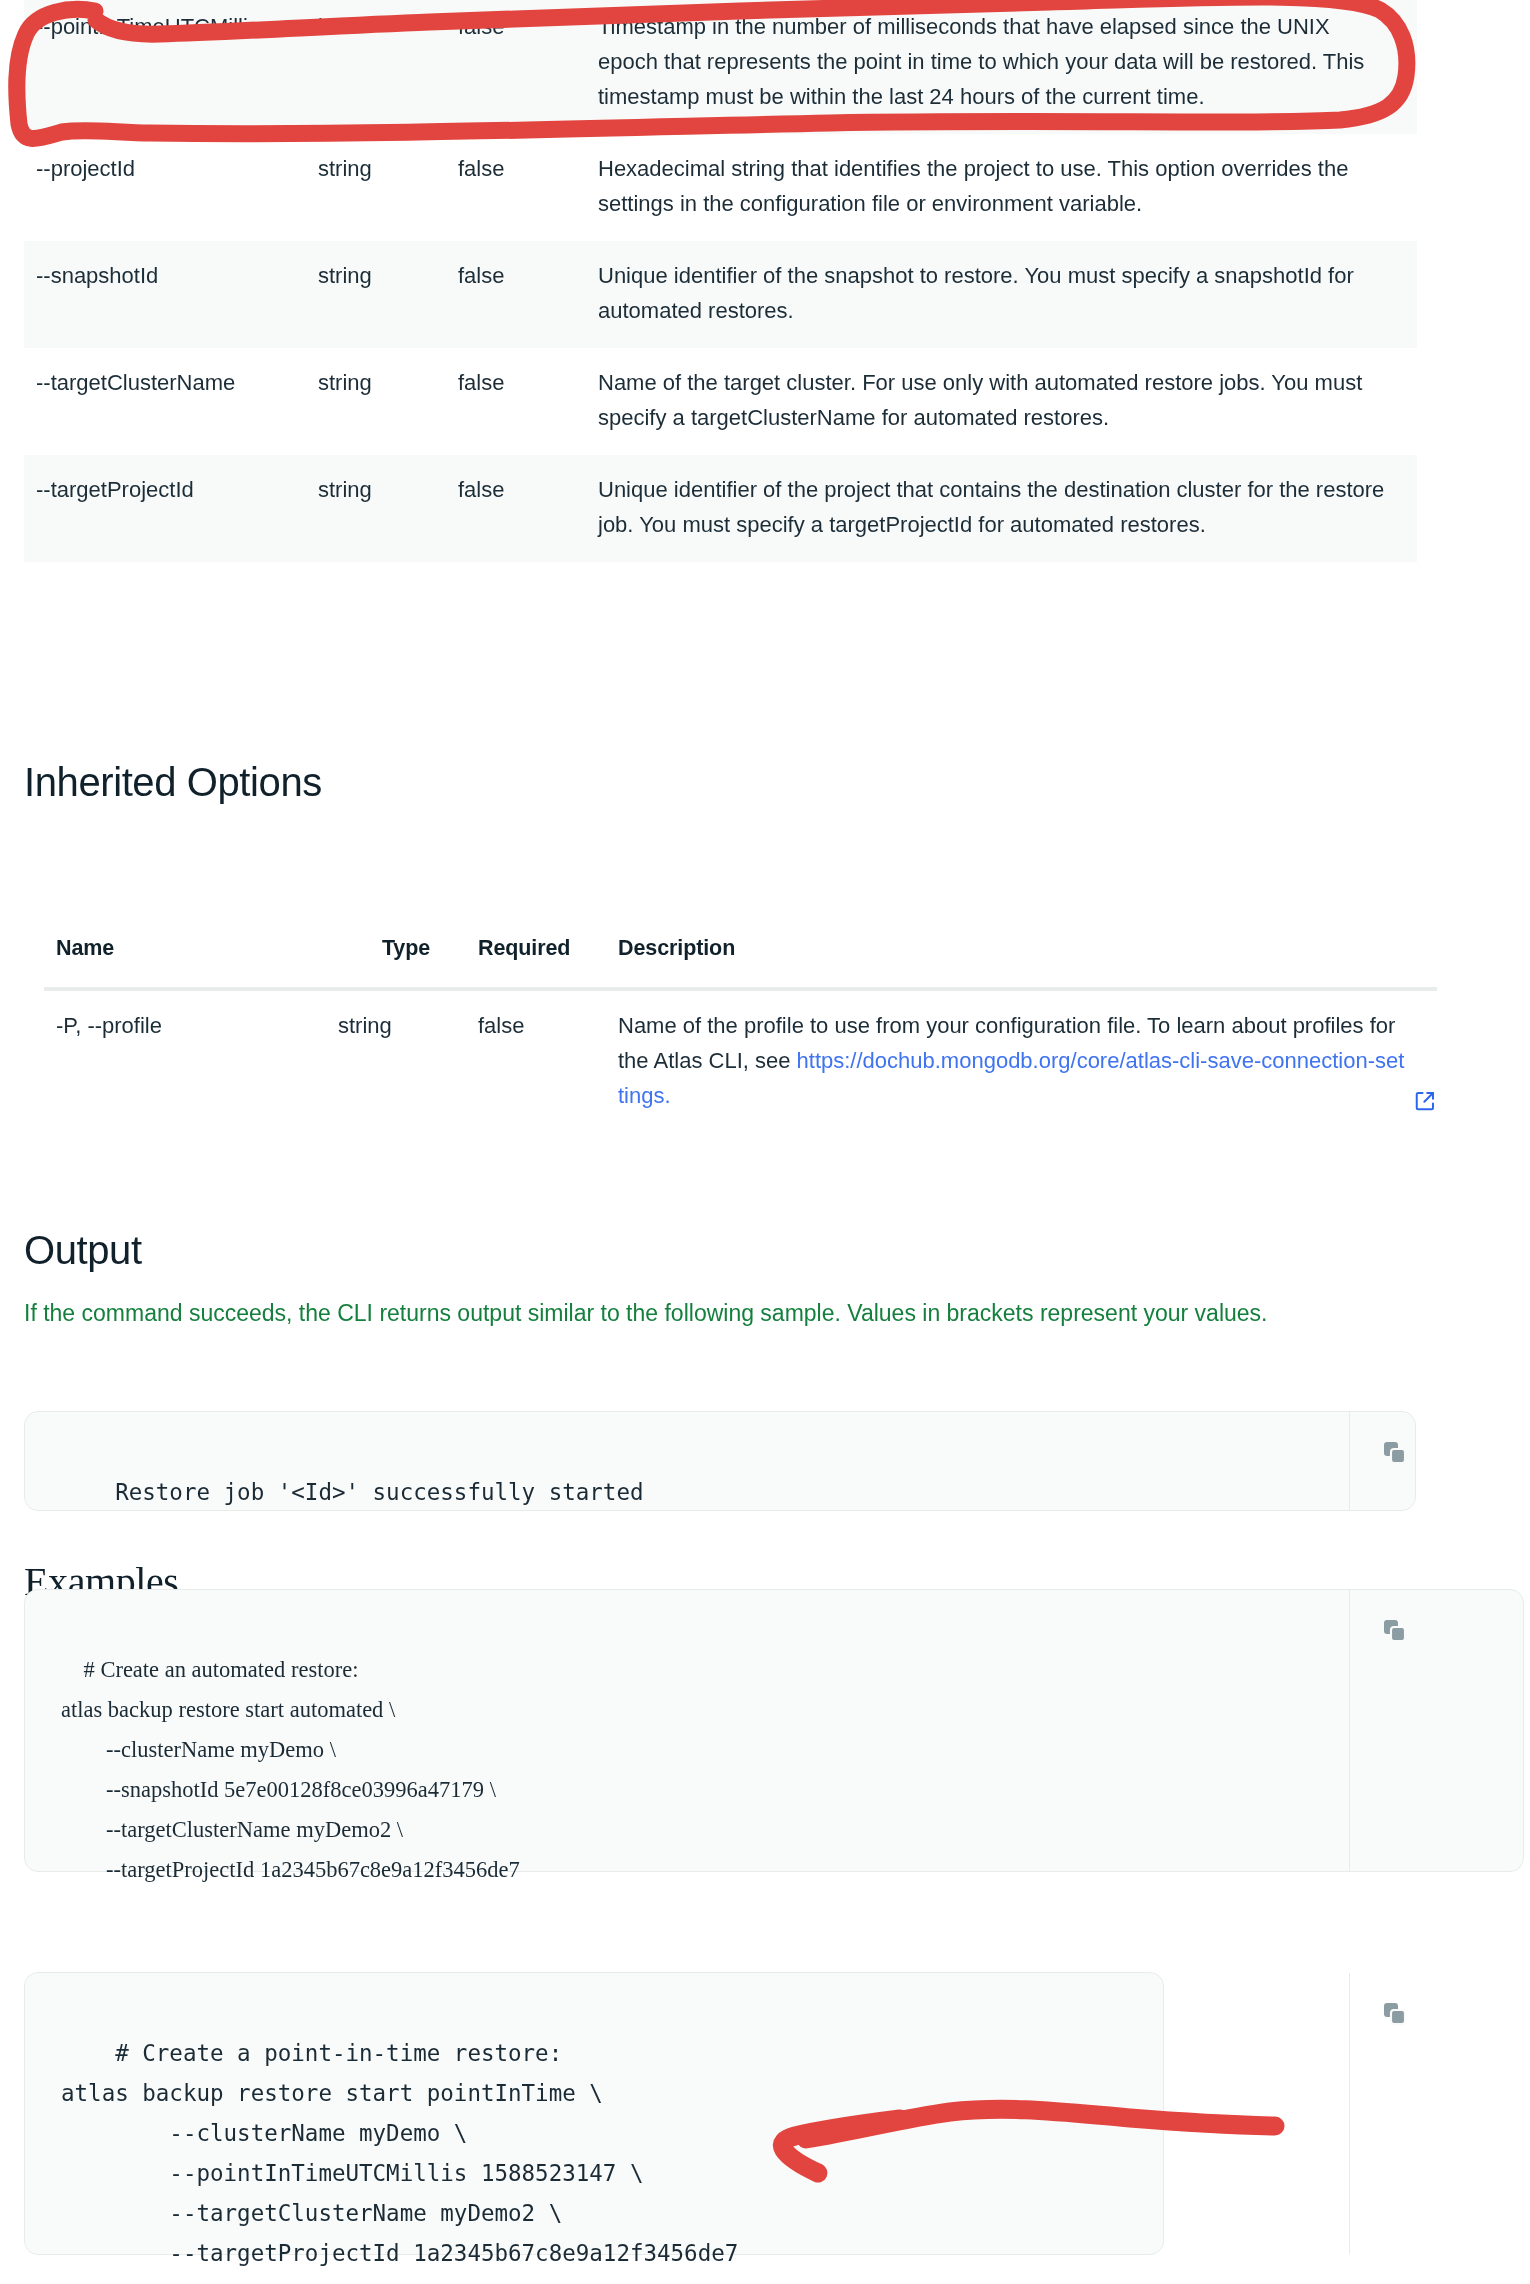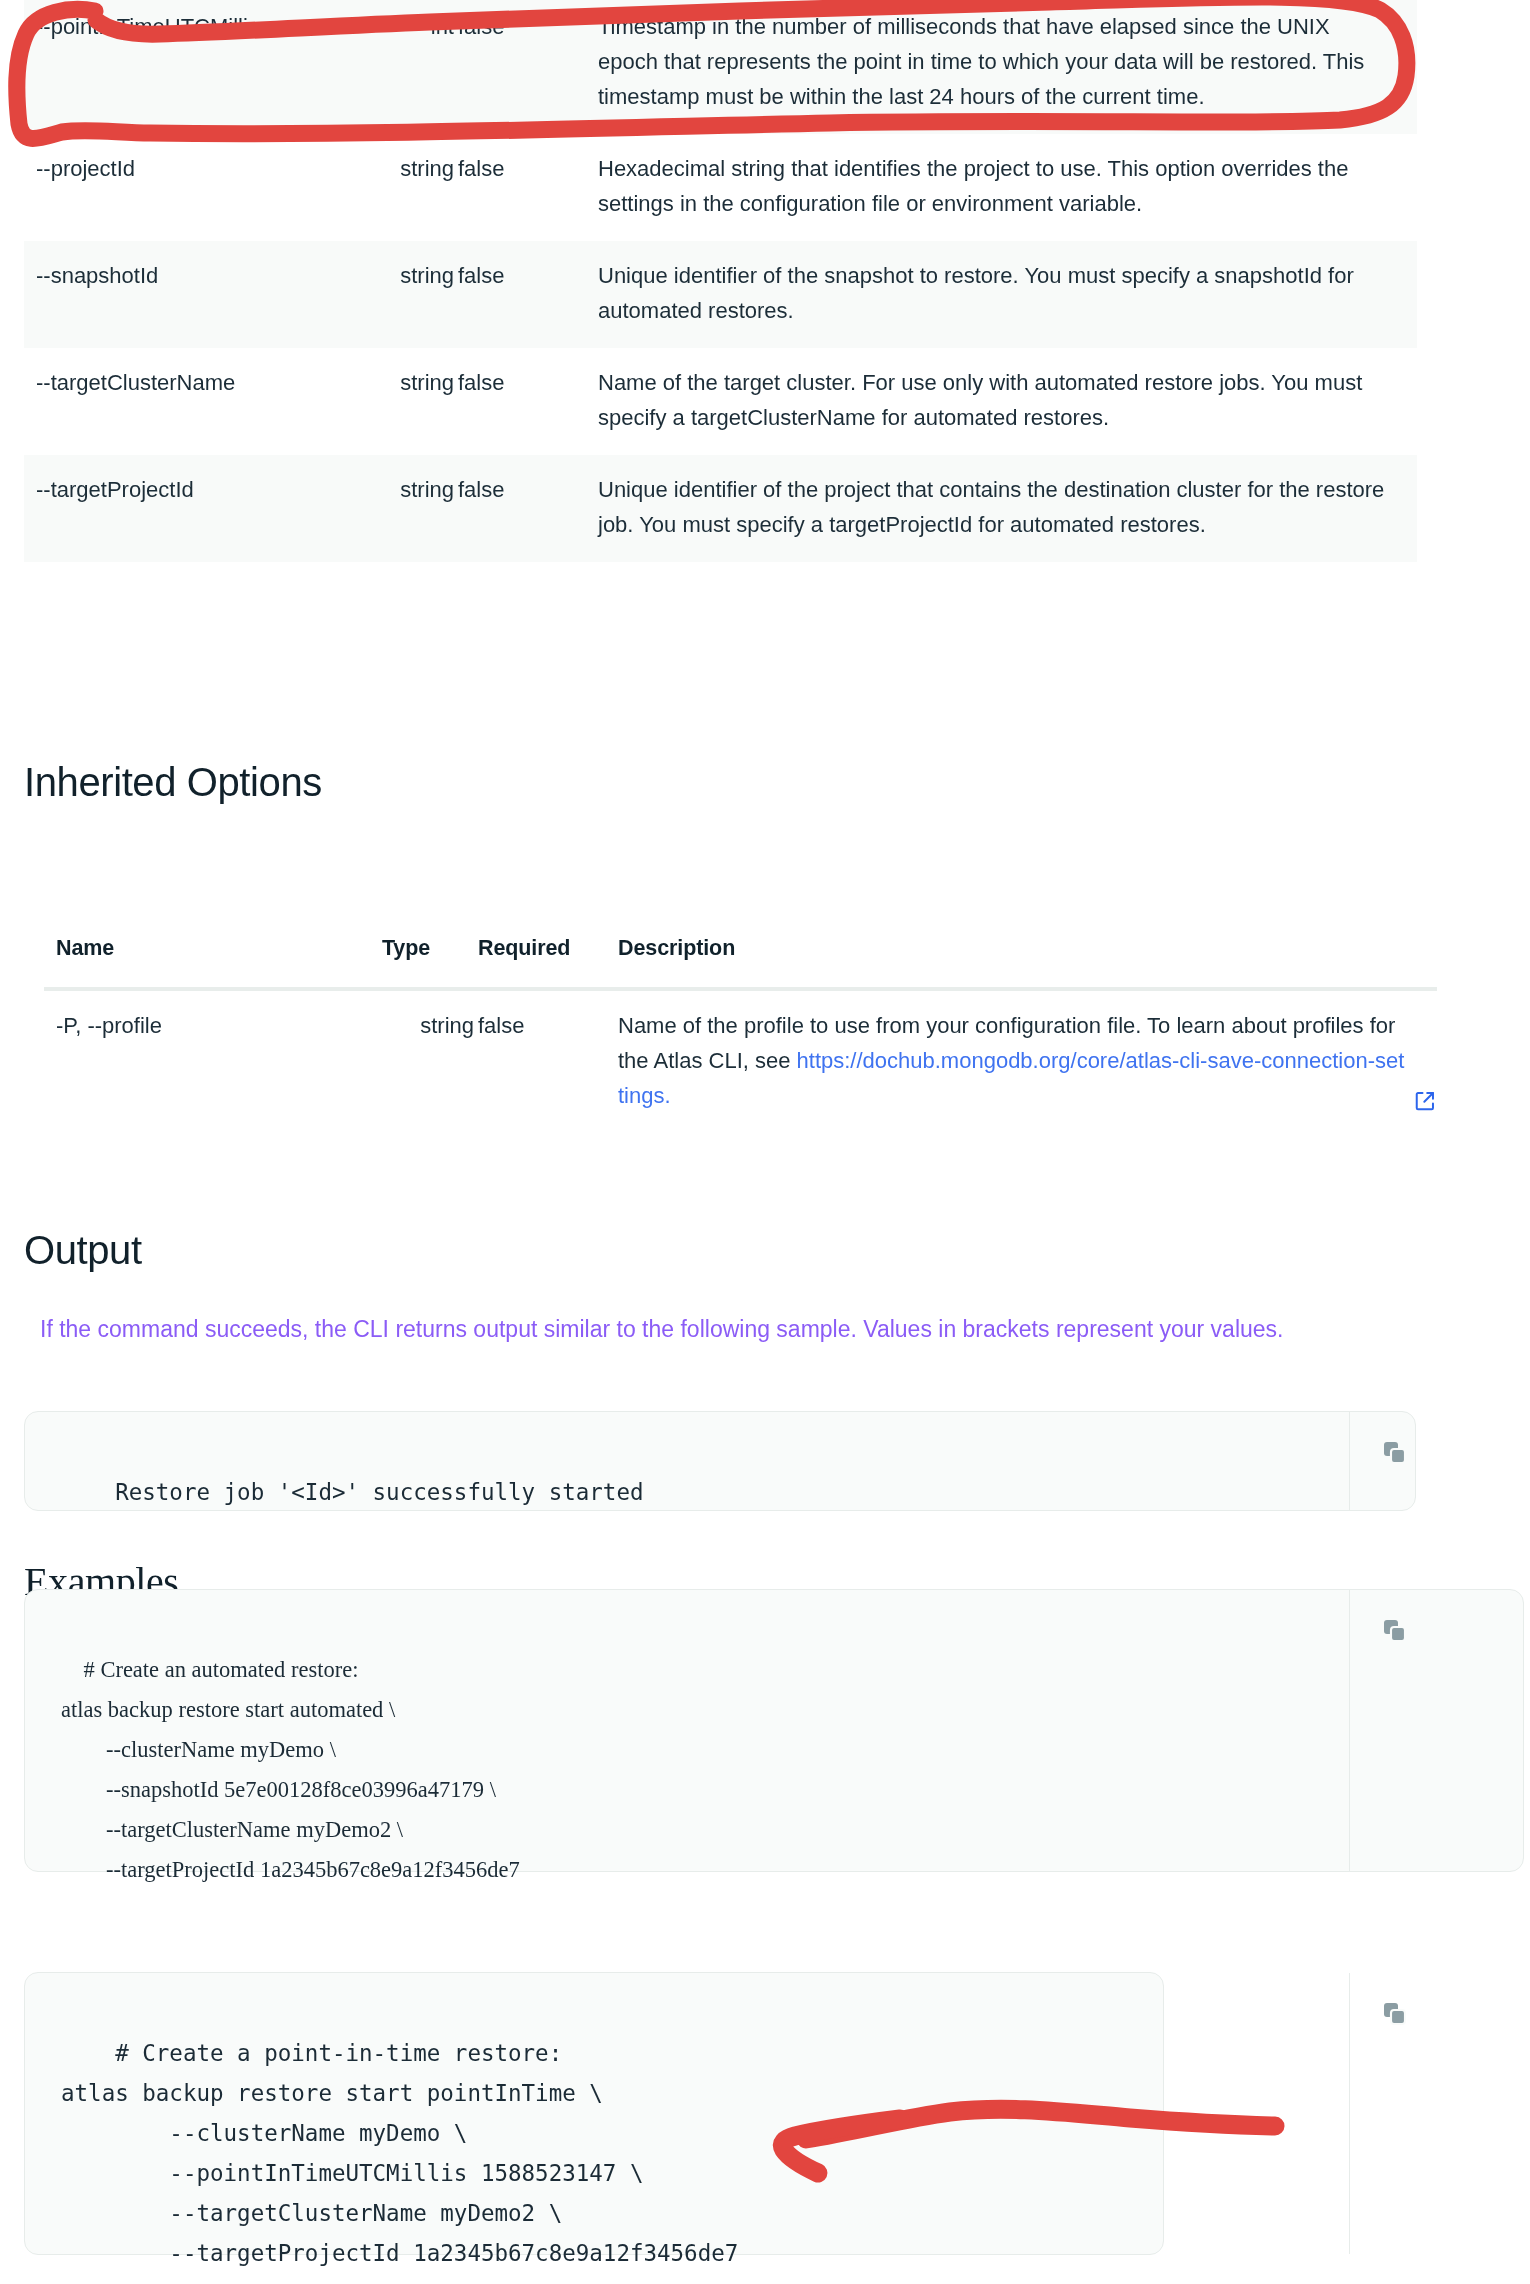--- a/index.html
+++ b/index.html
@@ -62,43 +62,43 @@
   
   #options-table-wrap {
     position: absolute;
     left: 0;
     top: -8px;
     width: 1530px;
   }
   #options-table-wrap td { font-size: 22px; }
 
   
-  .opt-table td.td-type { padding-left: 4px; text-align: right; }
+  .opt-table td.td-type { padding-left: 4px; }
   .opt-table td.td-req  { padding-left: 4px; }
   .opt-table td.td-desc { padding-left: 4px; }
   .opt-table th.th-type { padding-left: 4px; text-align: center; }
   .opt-table th.th-req  { padding-left: 4px; margin-top: 32px; }
   .opt-table th.th-desc { padding-left: 4px; }
   .opt-table th.th-name { padding-left: 12px; }
 
   
   h2.section-heading {
     font-size: 40px;
     font-weight: 400;
     color: #11212b;
     margin: 0;
     letter-spacing: -0.4px;
     font-family: "Liberation Sans", sans-serif;
   }
 
   p.body-text {
     font-size: 23px;
     line-height: 50px;
-    color: #8b5cf6;
-    margin: 16px;
+    color: #15803d;
+    margin: 0;
   }
 
   
   a.doc-link {
     color: #3f73f0;
     text-decoration: none;
     word-break: break-all;
   }
   .ext-icon {
     color: #2c65ec;

